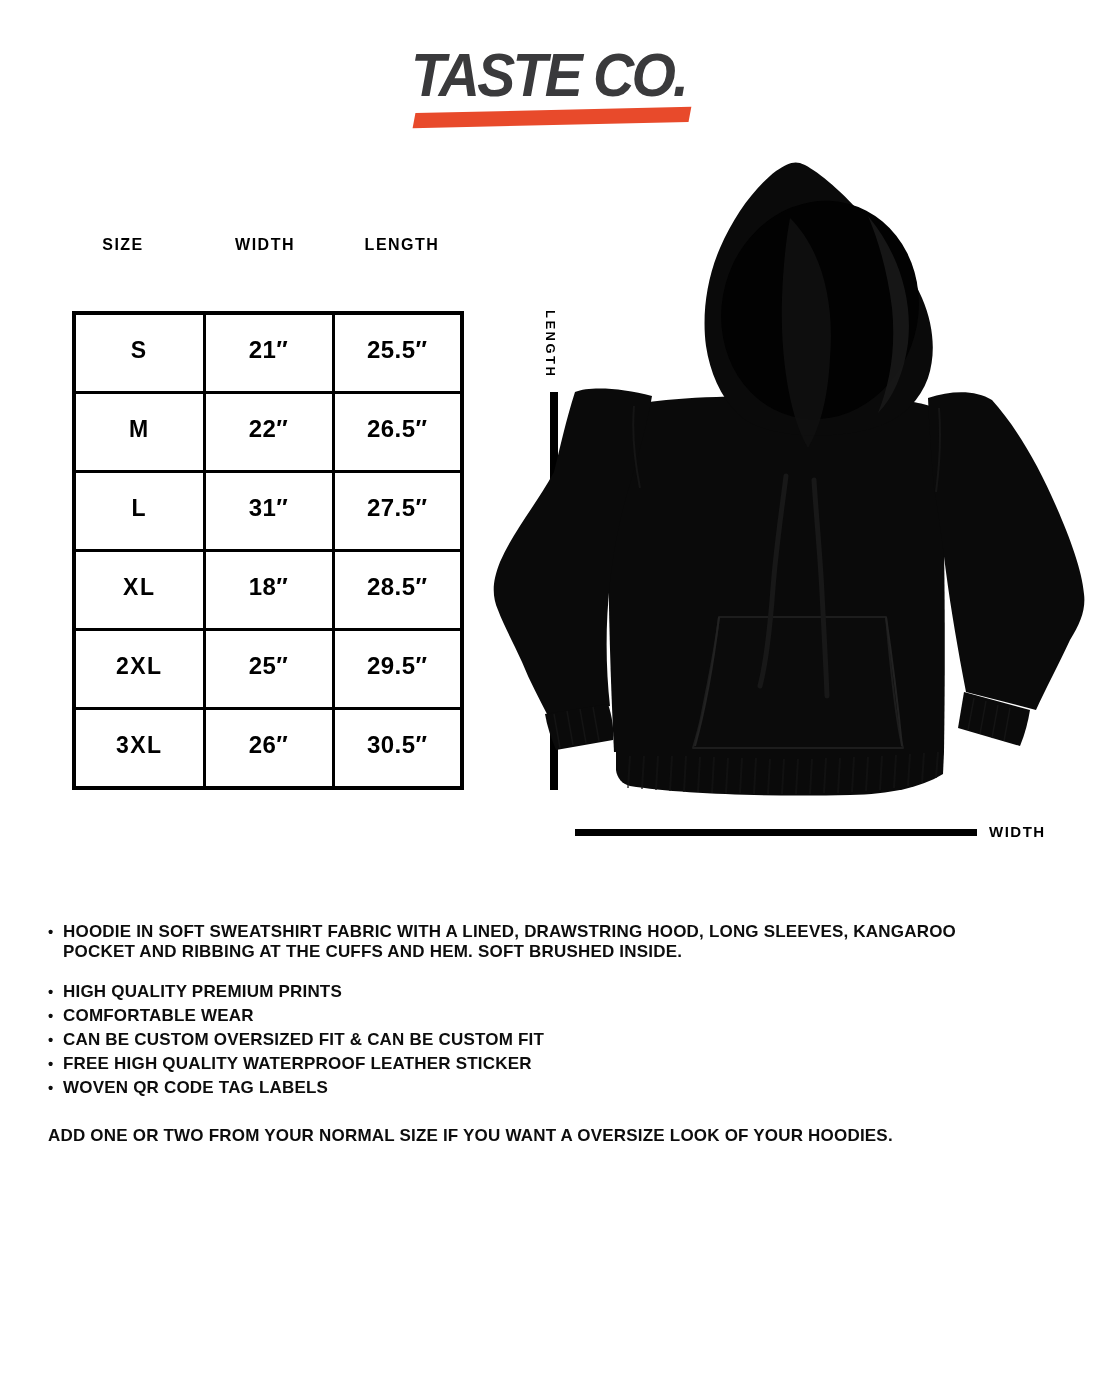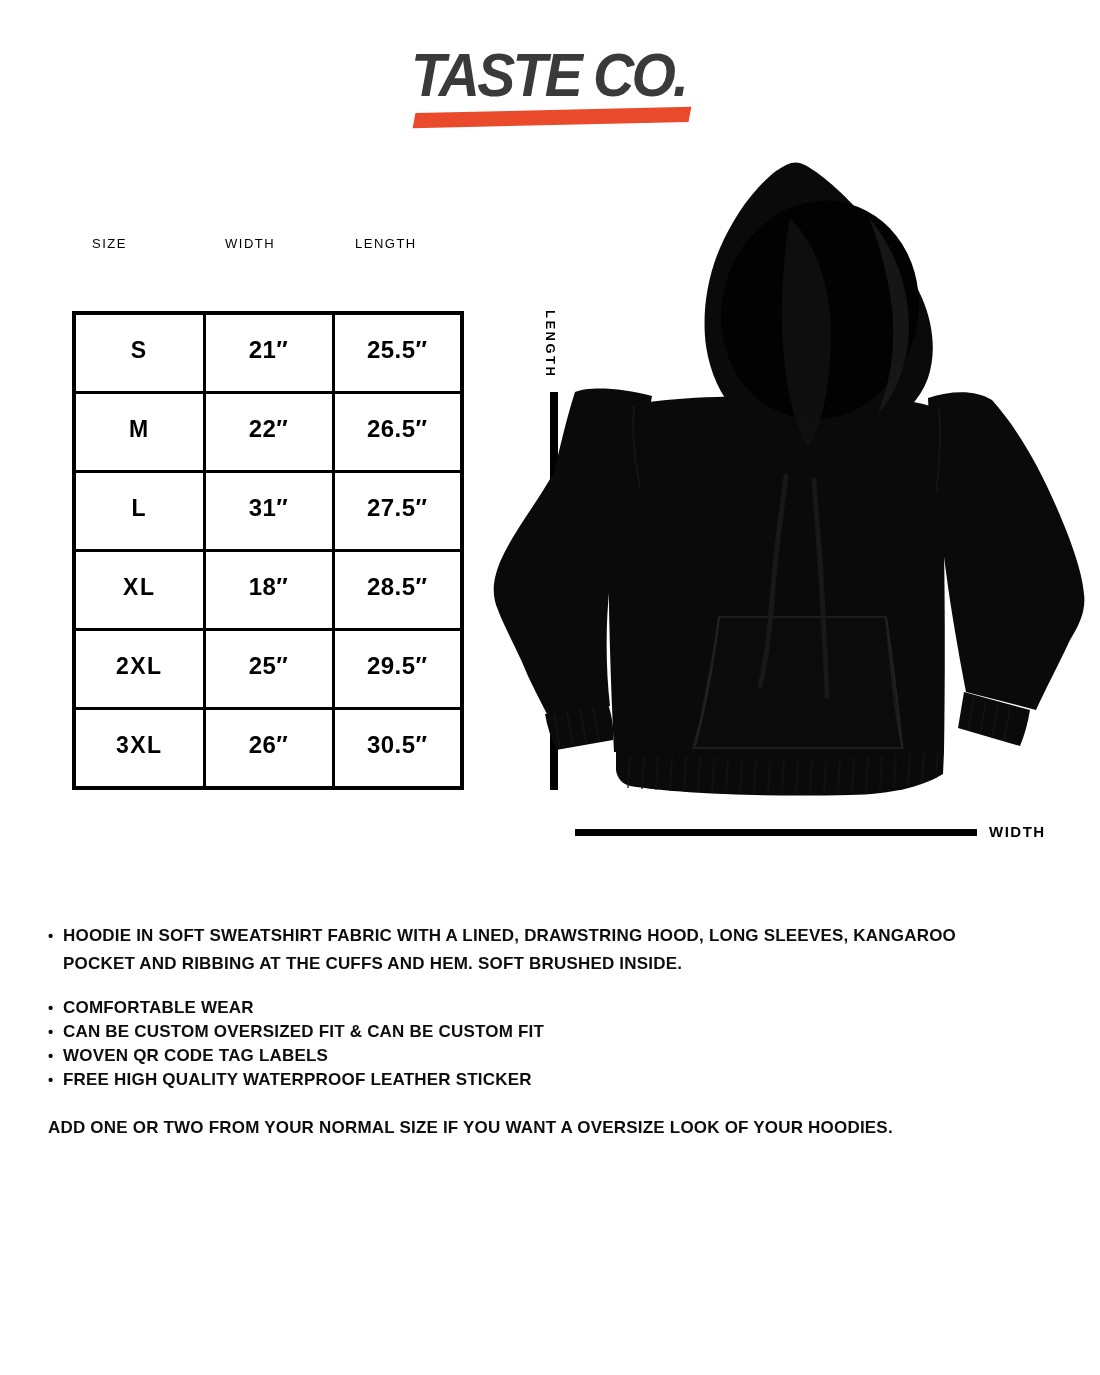--- a/index.html
+++ b/index.html
@@ -14,22 +14,22 @@
     font-size:62px;line-height:62px;font-weight:bold;font-style:italic;
     letter-spacing:-3px;color:#3a3a3c;white-space:nowrap;
     transform:scaleX(.92);transform-origin:left top;
   }
   .logo-underline{
     position:absolute;left:414px;top:110px;width:276px;height:15px;
     background:#e84a2b;transform:rotate(-1.3deg) skewX(-12deg);
   }
   
   .col-hdr{
-    position:absolute;top:236px;font-size:13px;font-weight:normal;
-    letter-spacing:1.5px;text-align:left;color:#000;
+    position:absolute;top:236px;font-size:16px;font-weight:bold;
+    letter-spacing:1.5px;text-align:center;color:#000;
   }
   .hdr-size{left:92px;width:62px;}
   .hdr-width{left:225px;width:80px;}
   .hdr-length{left:355px;width:94px;}
   table.size-chart{
     position:absolute;left:72px;top:311px;width:388px;
     border-collapse:collapse;table-layout:fixed;background:#fff;
     border:4px solid #000;
   }
   table.size-chart td{
@@ -59,21 +59,21 @@
   
   .hoodie-svg{position:absolute;left:490px;top:158px;width:600px;height:680px;z-index:2;}
   
   .desc{
     position:absolute;left:48px;top:922px;width:1012px;
     font-weight:bold;color:#0d0d0d;font-size:17px;letter-spacing:.2px;
   }
   .desc ul{list-style:none;margin:0;padding:0;max-width:958px;}
   .desc li{position:relative;padding-left:15px;line-height:24px;}
   .desc li::before{content:"\2022";position:absolute;left:0;top:0;font-size:15px;}
-  .desc li.first{line-height:28px;margin-bottom:18px;}
+  .desc li.first{line-height:20px;margin-bottom:18px;}
   .desc .note{margin:24px 0 0 0;line-height:24px;white-space:nowrap;}
 </style>
 </head>
 <body>
 
 <div class="logo-text">TASTE CO.</div>
 <div class="logo-underline"></div>
 
 <div class="col-hdr hdr-size">SIZE</div>
 <div class="col-hdr hdr-width">WIDTH</div>
@@ -170,24 +170,25 @@
 
   <path stroke="#181818" stroke-width="5" stroke-linecap="round" fill="none" d="M296 318 C 292 350, 286 390, 283 430 C 280 470, 276 505, 270 528"></path>
   <path stroke="#181818" stroke-width="5" stroke-linecap="round" fill="none" d="M324 322 C 326 355, 330 395, 332 435 C 334 475, 336 510, 337 538"></path>
 </svg>
 
 <div class="desc">
   <ul>
 
       <li class="first">HOODIE IN SOFT SWEATSHIRT FABRIC WITH A LINED, DRAWSTRING HOOD, LONG SLEEVES, KANGAROO POCKET AND RIBBING AT THE CUFFS AND HEM. SOFT BRUSHED INSIDE.</li>
 
+      <li>HIGH QUALITY PREMIUM PRINTS</li>
 
       <li>COMFORTABLE WEAR</li>
 
       <li>CAN BE CUSTOM OVERSIZED FIT &amp; CAN BE CUSTOM FIT</li>
 
 
+      <li>FREE HIGH QUALITY WATERPROOF LEATHER STICKER</li>
+
       <li>WOVEN QR CODE TAG LABELS</li>
-
-      <li>FREE HIGH QUALITY WATERPROOF LEATHER STICKER</li>
     </ul>
   <p class="note">ADD ONE OR TWO FROM YOUR NORMAL SIZE IF YOU WANT A OVERSIZE LOOK OF YOUR HOODIES.</p>
 </div>
 
 </body></html>

